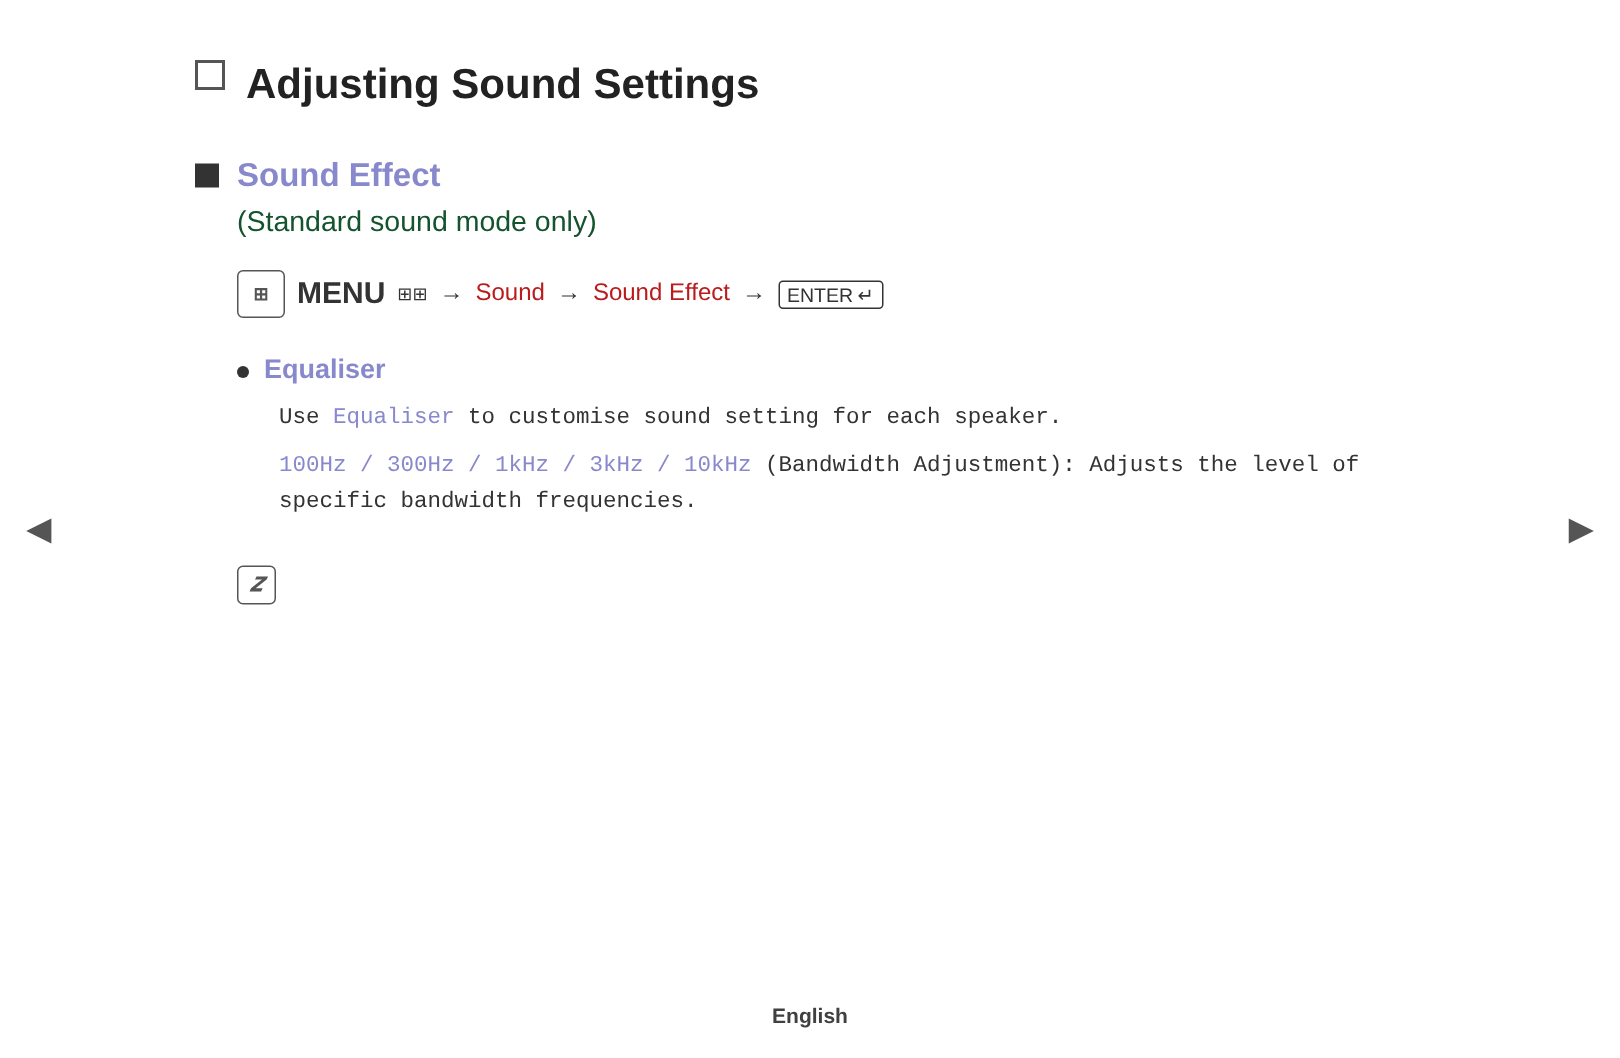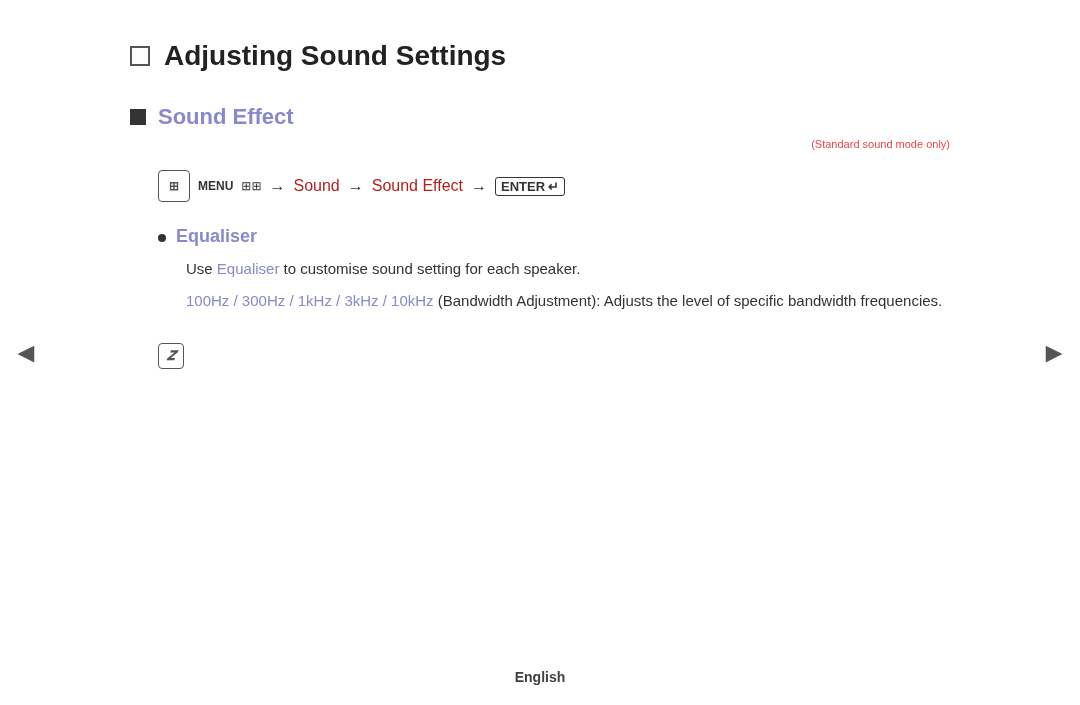--- a/index.html
+++ b/index.html
@@ -22,21 +22,20 @@
       padding: 40px 80px 40px 80px;
       max-width: 980px;
       margin: 0 auto;
     }
 
     .page-title {
       font-size: 28px;
       font-weight: 700;
       color: #222222;
       display: flex;
-      align-items: center;
       gap: 14px;
       margin-bottom: 32px;
     }
 
     .page-title-checkbox {
       width: 20px;
       height: 20px;
       border: 2px solid #555;
       display: inline-block;
       flex-shrink: 0;
@@ -54,25 +53,24 @@
 
     .section-title-square {
       width: 16px;
       height: 16px;
       background: #333;
       display: inline-block;
       flex-shrink: 0;
     }
 
     .subtitle {
-      font-size: 11px;
-      color: #ef4444;
+      font-size: 19px;
+      color: #14532d;
       margin-left: 28px;
       margin-bottom: 20px;
-      text-align: right;
     }
 
     .menu-path {
       display: flex;
       align-items: center;
       gap: 8px;
       margin-left: 28px;
       margin-bottom: 24px;
       font-size: 16px;
     }
@@ -86,42 +84,42 @@
       border: 1.5px solid #555;
       border-radius: 4px;
       font-size: 14px;
       color: #555;
       font-weight: bold;
     }
 
     .menu-keyword {
       font-weight: 700;
       color: #333;
-      font-size: 12px;
+      font-size: 20px;
     }
 
     .menu-link {
       color: #b91c1c;
       font-size: 16px;
     }
 
     .arrow {
       color: #333;
       font-size: 16px;
     }
 
     .enter-icon {
       display: inline-flex;
       align-items: center;
       justify-content: center;
       border: 1.5px solid #333;
       border-radius: 3px;
       padding: 1px 5px;
       font-size: 13px;
-      font-weight: 700;
+      font-weight: 400;
       color: #333;
       gap: 3px;
     }
 
     .bullet-section {
       margin-left: 28px;
       margin-bottom: 28px;
     }
 
     .bullet-title {
@@ -145,20 +143,21 @@
       font-weight: 600;
       color: #8888cc;
     }
 
     .body-text {
       font-size: 15px;
       color: #333;
       line-height: 1.6;
       margin-left: 28px;
       margin-bottom: 8px;
+      font-family: Liberation Mono, monospace;
     }
 
     .highlight {
       color: #8888cc;
     }
 
     .note-section {
       display: flex;
       align-items: flex-start;
       gap: 10px;

